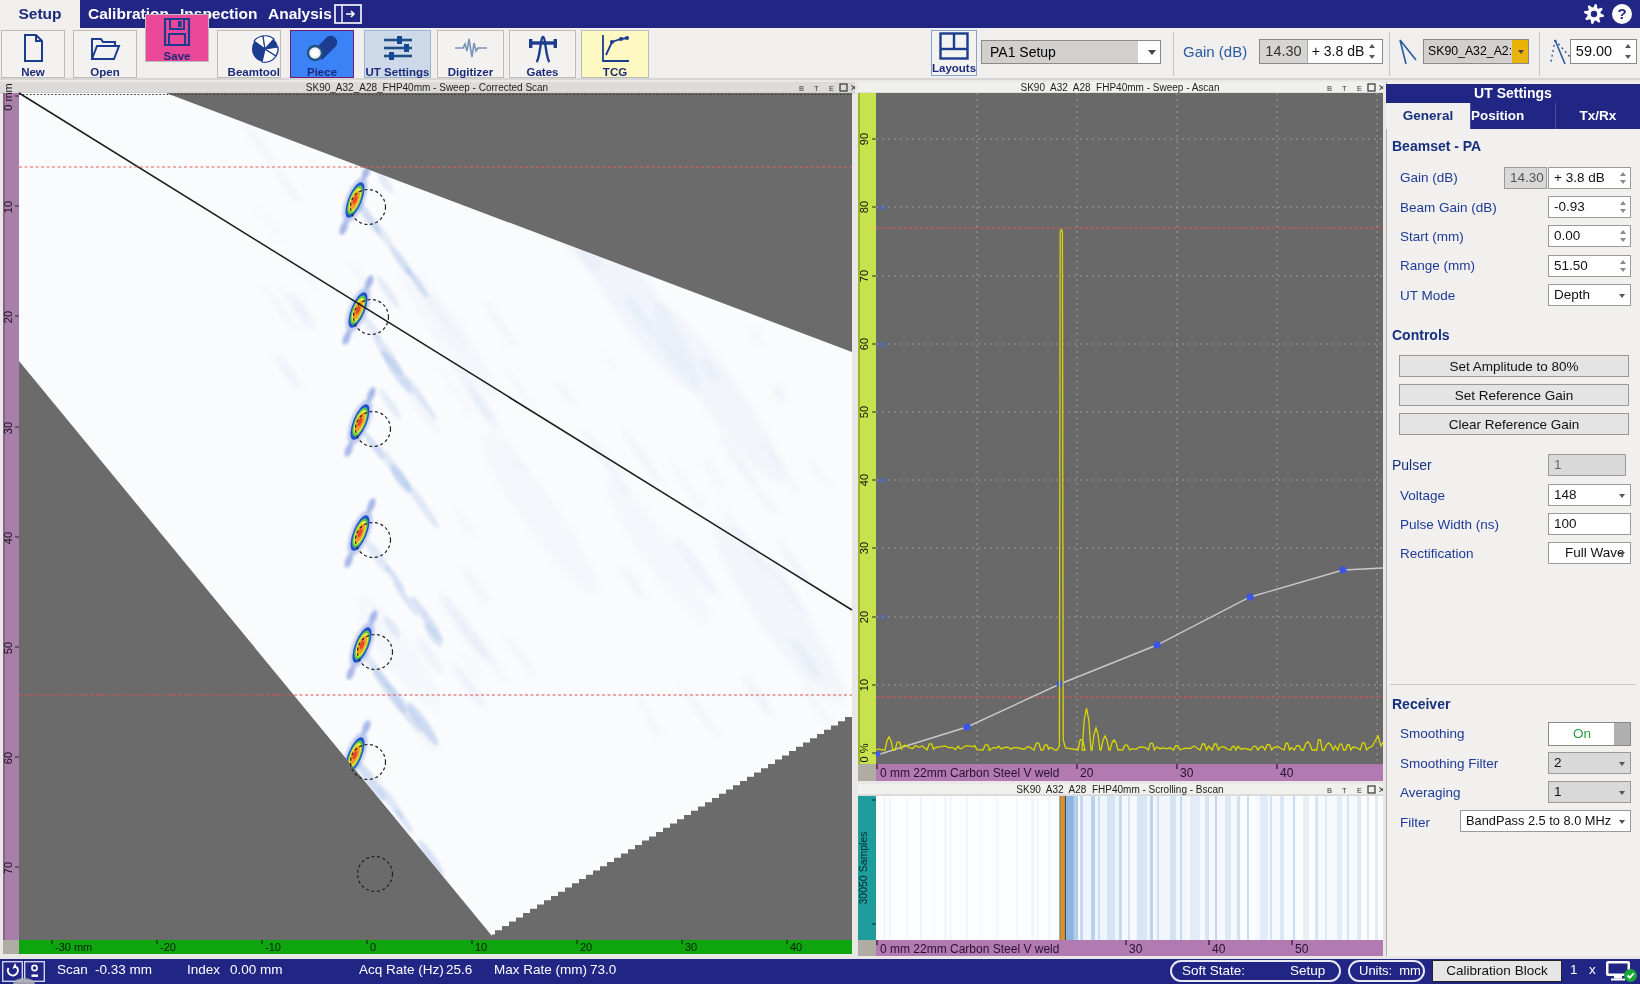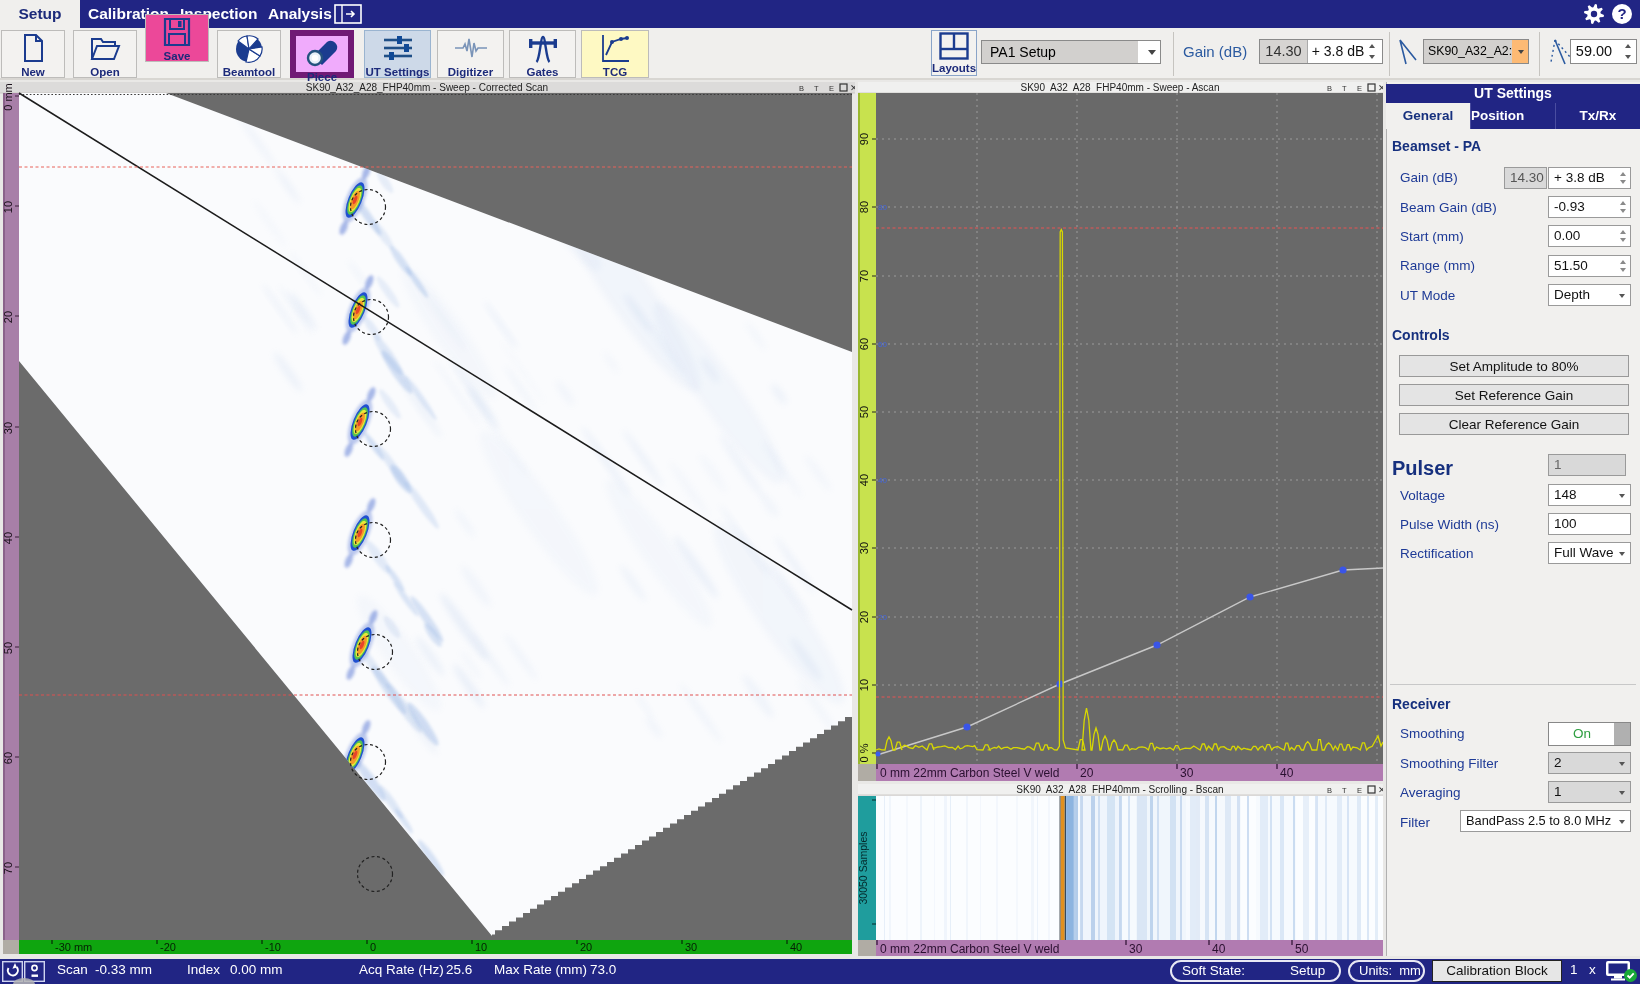--- a/index.html
+++ b/index.html
@@ -32,28 +32,28 @@
 <div class="abs" style="left:73px;top:30px;width:64px;height:48px;background:#f3f2f0;border:1px solid #bdbcba;text-align:center"><svg width="32" height="30" viewBox="0 0 32 30" style="margin-top:2px">
       <path d="M3 26 V6 h9 l2 3 h12 v4" fill="none" stroke="#1b3c8f" stroke-width="2"></path>
       <path d="M3 26 l5-13 h22 l-5 13 z" fill="none" stroke="#1b3c8f" stroke-width="2"></path>
     </svg><div style="font-size:11.5px;font-weight:bold;color:#1c2a7a;margin-top:-1px">Open</div></div>
 <div class="abs" style="left:145px;top:14px;width:64px;height:48px;background:#ec4899;border:1px solid #bdbcba;text-align:center"><svg width="28" height="30" viewBox="0 0 28 30" style="margin-top:2px">
       <path d="M2 2 h24 v26 h-24 z" fill="none" stroke="#1b3c8f" stroke-width="2.2"></path>
       <rect x="7" y="2" width="14" height="10" fill="none" stroke="#1b3c8f" stroke-width="2"></rect>
       <rect x="15" y="4" width="3.5" height="6" fill="#1b3c8f"></rect>
       <rect x="6" y="17" width="16" height="11" fill="none" stroke="#1b3c8f" stroke-width="2"></rect>
     </svg><div style="font-size:11.5px;font-weight:bold;color:#1c2a7a;margin-top:-1px">Save</div></div>
-<div class="abs" style="left:217px;top:30px;width:64px;height:48px;background:#f3f2f0;border:1px solid #bdbcba;text-align:center"><svg width="30" height="30" viewBox="0 0 30 30" style="margin-top:2px">
+<div class="abs" style="left:217px;top:30px;width:64px;height:48px;background:#f3f2f0;border:1px solid #bdbcba;text-align:right"><svg width="30" height="30" viewBox="0 0 30 30" style="margin-top:2px">
       <circle cx="15" cy="16" r="13" fill="#1b3c8f"></circle>
 <path d="M15 16 L4 8 A13 13 0 0 1 13 3 z" fill="#fff" stroke="#1b3c8f" stroke-width="1.2"></path>
 <path d="M15 16 L13 3 A13 13 0 0 1 24 6 z" fill="#fff" stroke="#1b3c8f" stroke-width="1.2"></path>
 <path d="M15 16 L26 23 A13 13 0 0 1 12 29 z" fill="#fff" stroke="#1b3c8f" stroke-width="1.2"></path>
 <path d="M15 16 L28 14 A13 13 0 0 1 26 23 z" fill="#fff" stroke="#1b3c8f" stroke-width="1.2"></path>
 </svg><div style="font-size:11.5px;font-weight:bold;color:#1c2a7a;margin-top:-1px">Beamtool</div></div>
-<div class="abs" style="left:290px;top:30px;width:64px;height:48px;background:#f0abfc;border:6px solid #701a75;text-align:center"><svg width="34" height="30" viewBox="0 0 34 30" style="margin-top:2px">
+<div class="abs" style="left:290px;top:30px;width:64px;height:48px;background:#3b82f6;border:1px solid #701a75;text-align:center"><svg width="34" height="30" viewBox="0 0 34 30" style="margin-top:2px">
 <path d="M10 22 L24 8 a6.5 6.5 0 0 1 9 9 L19 31 z" fill="#1b3c8f" transform="translate(-2 -4)"></path>
 <circle cx="10" cy="20" r="7" fill="#e8f0f8" stroke="#24527e" stroke-width="2.4"></circle>
 <circle cx="10" cy="20" r="3.2" fill="#fff"></circle>
 </svg><div style="font-size:11.5px;font-weight:bold;color:#1c2a7a;margin-top:-1px">Piece</div></div>
 <div class="abs" style="left:364px;top:30px;width:67px;height:48px;background:#cdd9e8;border:1px solid #9ab4d0;text-align:center"><svg width="30" height="30" viewBox="0 0 30 30" style="margin-top:2px">
 <g stroke="#1f4f86" stroke-width="2.6">
         <line x1="1" y1="7" x2="29" y2="7"></line>
         <line x1="1" y1="15" x2="29" y2="15"></line>
         <line x1="1" y1="23" x2="29" y2="23"></line>
       </g>
@@ -97,21 +97,21 @@
 <div class="abs" style="left:1183px;top:40px;font-size:15px;color:#2b5aa0;line-height:24px">Gain (dB)</div>
 <div class="abs" style="left:1259px;top:39px;width:124px;height:25px;border:1px solid #8a8a8a;background:#fff">
 <div style="position:absolute;left:0;top:0;width:48px;height:23px;background:#d6d4d2;border-right:1px solid #aaa;font-size:14.5px;line-height:23px;text-align:center;color:#333">14.30</div>
 <div style="position:absolute;left:49px;top:0;width:58px;height:23px;font-size:14px;white-space:nowrap;line-height:23px;text-align:center;color:#111">+ 3.8 dB</div>
 <div style="position:absolute;right:7px;top:4px;width:0;height:0;border-left:3.5px solid transparent;border-right:3.5px solid transparent;border-bottom:4.5px solid #555"></div>
 <div style="position:absolute;right:7px;bottom:4px;width:0;height:0;border-left:3.5px solid transparent;border-right:3.5px solid transparent;border-top:4.5px solid #555"></div>
   </div>
 <svg class="abs" style="left:1396px;top:38px" width="26" height="28" viewBox="0 0 26 28">
 <path d="M4 2 L10 26 M4 2 L20 22" stroke="#2b5aa0" stroke-width="1.6" fill="none"></path>
   </svg>
-<div class="abs" style="left:1423px;top:39px;width:106px;height:25px;border:1px solid #8a8a8a;background:#fdba74">
+<div class="abs" style="left:1423px;top:39px;width:106px;height:25px;border:1px solid #8a8a8a;background:#eab308">
 <div style="position:absolute;left:0;top:0;width:88px;height:23px;background:#d2d0ce;font-size:12.3px;line-height:23px;padding-left:4px;overflow:hidden;white-space:nowrap">SK90_A32_A2:</div>
 <div style="position:absolute;right:4px;top:10px;width:0;height:0;border-left:3.5px solid transparent;border-right:3.5px solid transparent;border-top:4.5px solid #444"></div>
   </div>
 <svg class="abs" style="left:1547px;top:38px" width="26" height="28" viewBox="0 0 26 28">
 <path d="M8 2 L18 26" stroke="#2b5aa0" stroke-width="1.6"></path>
 <path d="M8 2 L4 24 M8 2 L24 20" stroke="#2b5aa0" stroke-width="1.4" stroke-dasharray="2 3"></path>
   </svg>
 <div class="abs" style="left:1570px;top:39px;width:67px;height:25px;border:1px solid #8a8a8a;background:#ffffff">
 <div style="position:absolute;left:0;top:0;width:46px;height:23px;font-size:14.5px;line-height:23px;text-align:center;color:#111">59.00</div>
 <div style="position:absolute;right:5px;top:4px;width:0;height:0;border-left:3.5px solid transparent;border-right:3.5px solid transparent;border-bottom:4.5px solid #555"></div>
@@ -514,28 +514,28 @@
 <div class="abs" style="left:1400px;top:229px;font-size:13.5px;color:#1e3a96">Start (mm)</div>
 <div class="abs" style="left:1548px;top:225px;width:83px;height:22px;border:1px solid #9a9a9a;background:#fff;font-size:13.5px;line-height:20px;padding-left:5px"><span style="color:#111">0.00</span><div style="position:absolute;right:4px;top:4px;width:0;height:0;border-left:3px solid transparent;border-right:3px solid transparent;border-bottom:4px solid #8a8a8a"></div><div style="position:absolute;right:4px;bottom:4px;width:0;height:0;border-left:3px solid transparent;border-right:3px solid transparent;border-top:4px solid #8a8a8a"></div></div>
 <div class="abs" style="left:1400px;top:258px;font-size:13.5px;color:#1e3a96">Range (mm)</div>
 <div class="abs" style="left:1548px;top:255px;width:83px;height:22px;border:1px solid #9a9a9a;background:#fff;font-size:13.5px;line-height:20px;padding-left:5px"><span style="color:#111">51.50</span><div style="position:absolute;right:4px;top:4px;width:0;height:0;border-left:3px solid transparent;border-right:3px solid transparent;border-bottom:4px solid #8a8a8a"></div><div style="position:absolute;right:4px;bottom:4px;width:0;height:0;border-left:3px solid transparent;border-right:3px solid transparent;border-top:4px solid #8a8a8a"></div></div>
 <div class="abs" style="left:1400px;top:288px;font-size:13.5px;color:#1e3a96">UT Mode</div>
 <div class="abs" style="left:1548px;top:284px;width:83px;height:22px;border:1px solid #9a9a9a;background:#fff;font-size:13.5px;line-height:20px;padding-left:5px"><span style="color:#111">Depth</span><div style="position:absolute;right:5px;top:9px;width:0;height:0;border-left:3.5px solid transparent;border-right:3.5px solid transparent;border-top:4.5px solid #555"></div></div>
 <div class="abs" style="left:1392px;top:327px;font-size:14px;font-weight:bold;color:#16307e">Controls</div>
 <div class="abs" style="left:1399px;top:355px;width:230px;height:22px;border:1px solid #999;background:#e4e4e4;font-size:13.5px;line-height:21px;text-align:center;color:#111">Set Amplitude to 80%</div>
 <div class="abs" style="left:1399px;top:384px;width:230px;height:22px;border:1px solid #999;background:#e4e4e4;font-size:13.5px;line-height:21px;text-align:center;color:#111">Set Reference Gain</div>
 <div class="abs" style="left:1399px;top:413px;width:230px;height:22px;border:1px solid #999;background:#e4e4e4;font-size:13.5px;line-height:21px;text-align:center;color:#111">Clear Reference Gain</div>
-<div class="abs" style="left:1392px;top:457px;font-size:20px;font-weight:bold;color:#16307e">Pulser</div>
+<div class="abs" style="left:1392px;top:457px;font-size:14px;font-weight:normal;color:#16307e">Pulser</div>
 <div class="abs" style="left:1548px;top:454px;width:78px;height:22px;border:1px solid #9a9a9a;background:#d9d9d9;font-size:13.5px;line-height:20px;padding-left:5px;color:#666">1</div>
 <div class="abs" style="left:1400px;top:488px;font-size:13.5px;color:#1e3a96">Voltage</div>
 <div class="abs" style="left:1548px;top:484px;width:83px;height:22px;border:1px solid #9a9a9a;background:#fff;font-size:13.5px;line-height:20px;padding-left:5px"><span style="color:#111">148</span><div style="position:absolute;right:5px;top:9px;width:0;height:0;border-left:3.5px solid transparent;border-right:3.5px solid transparent;border-top:4.5px solid #555"></div></div>
 <div class="abs" style="left:1400px;top:517px;font-size:13.5px;color:#1e3a96">Pulse Width (ns)</div>
 <div class="abs" style="left:1548px;top:513px;width:83px;height:22px;border:1px solid #9a9a9a;background:#fff;font-size:13.5px;line-height:20px;padding-left:5px;color:#111">100</div>
 <div class="abs" style="left:1400px;top:546px;font-size:13.5px;color:#1e3a96">Rectification</div>
-<div class="abs" style="left:1548px;top:542px;width:83px;height:22px;border:1px solid #9a9a9a;background:#fff;font-size:13.5px;line-height:20px;padding-left:5px"><span style="color:#111">Full Wave</span><div style="position:absolute;right:5px;top:9px;width:0;height:0;border-left:3.5px solid transparent;border-right:3.5px solid transparent;border-top:4.5px solid #555"></div></div>
+<div class="abs" style="left:1548px;top:542px;width:83px;height:22px;border:1px solid #9a9a9a;background:#fff;font-size:13.5px;line-height:20px;padding-left:16px"><span style="color:#111">Full Wave</span><div style="position:absolute;right:5px;top:9px;width:0;height:0;border-left:3.5px solid transparent;border-right:3.5px solid transparent;border-top:4.5px solid #555"></div></div>
 <div class="abs" style="left:1390px;top:684px;width:246px;height:1px;background:#c8c8c8"></div>
 <div class="abs" style="left:1392px;top:696px;font-size:14px;font-weight:bold;color:#16307e">Receiver</div>
 <div class="abs" style="left:1400px;top:726px;font-size:13.5px;color:#1e3a96">Smoothing</div>
 <div class="abs" style="left:1548px;top:722px;width:83px;height:24px;border:1px solid #888;background:#fff">
 <div style="position:absolute;left:0;top:0;width:66px;height:22px;text-align:center;line-height:22px;font-size:13.5px;color:#2e9e40">On</div>
 <div style="position:absolute;right:0;top:0;width:16px;height:22px;background:#b0b0b0"></div>
   </div>
 <div class="abs" style="left:1400px;top:756px;font-size:13.5px;color:#1e3a96">Smoothing Filter</div>
 <div class="abs" style="left:1548px;top:752px;width:83px;height:22px;border:1px solid #9a9a9a;background:#d9d9d9;font-size:13.5px;line-height:20px;padding-left:5px"><span style="color:#111">2</span><div style="position:absolute;right:5px;top:9px;width:0;height:0;border-left:3.5px solid transparent;border-right:3.5px solid transparent;border-top:4.5px solid #555"></div></div>
 <div class="abs" style="left:1400px;top:785px;font-size:13.5px;color:#1e3a96">Averaging</div>

